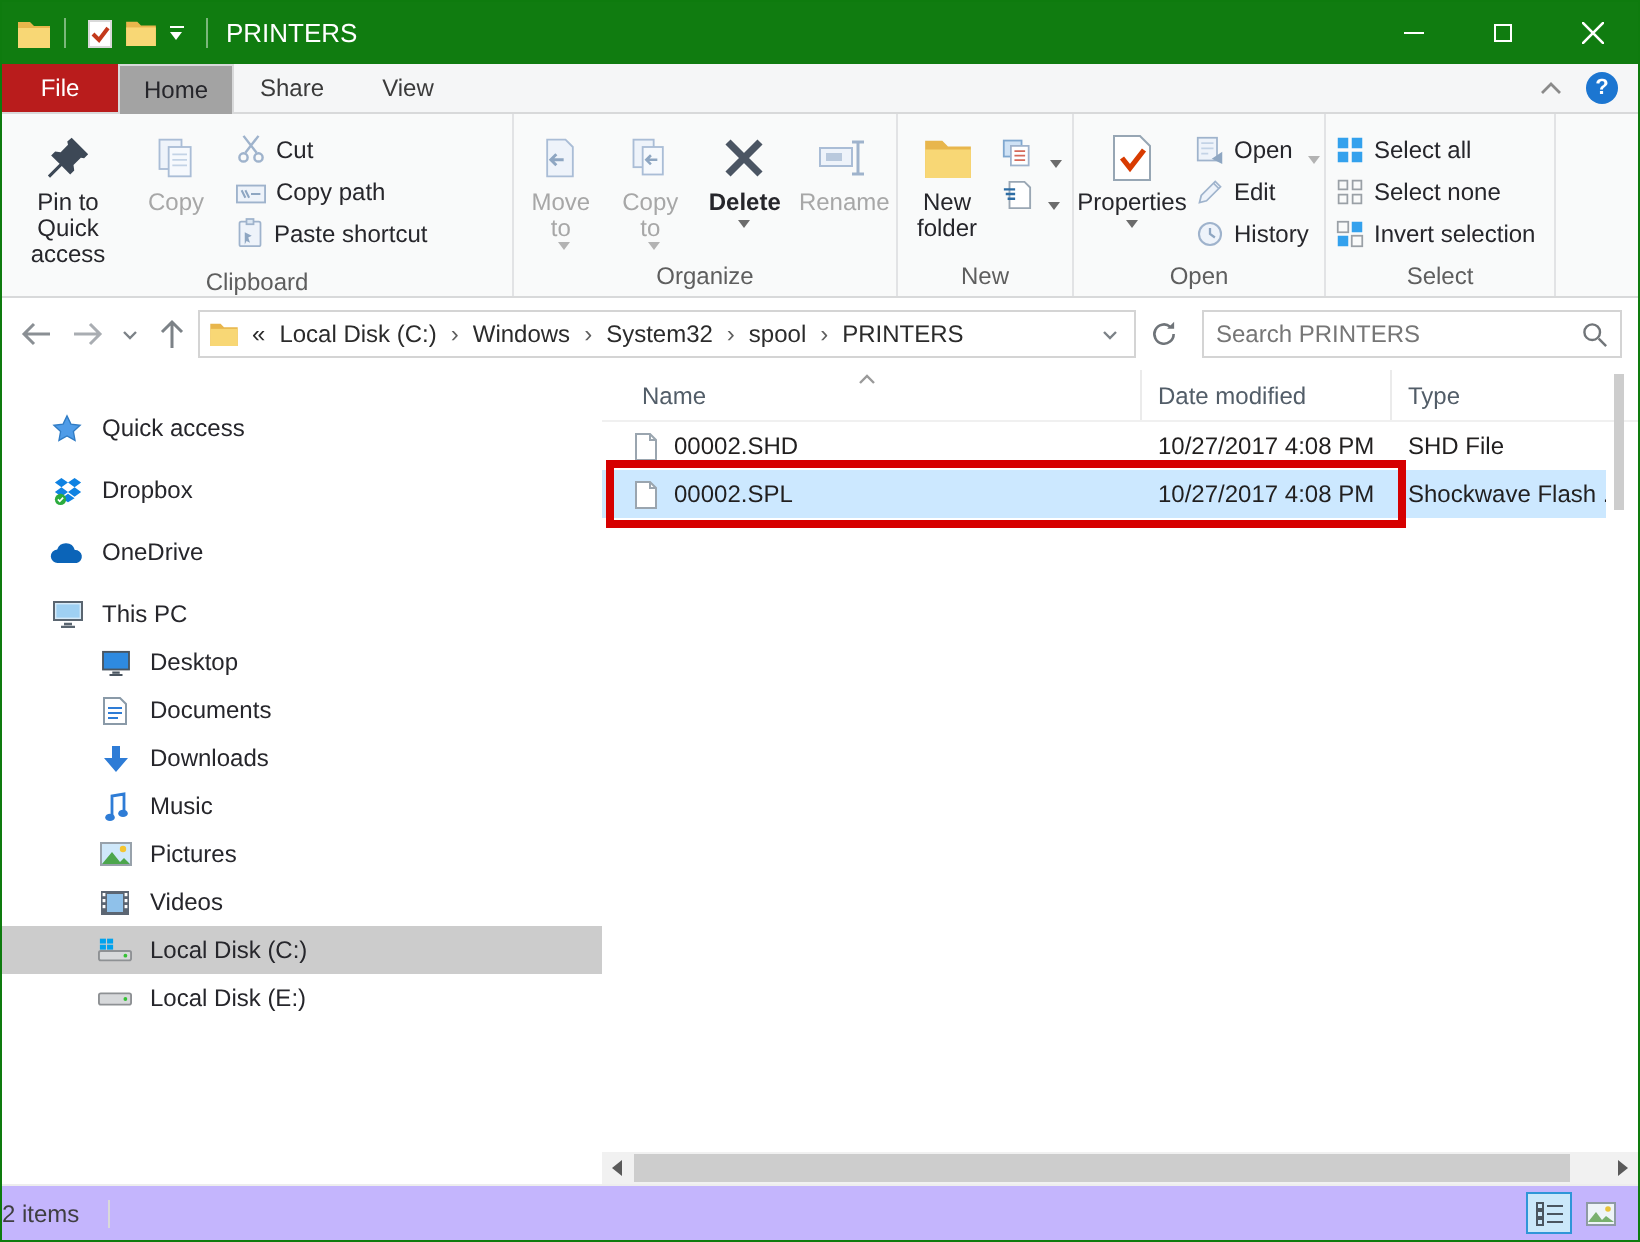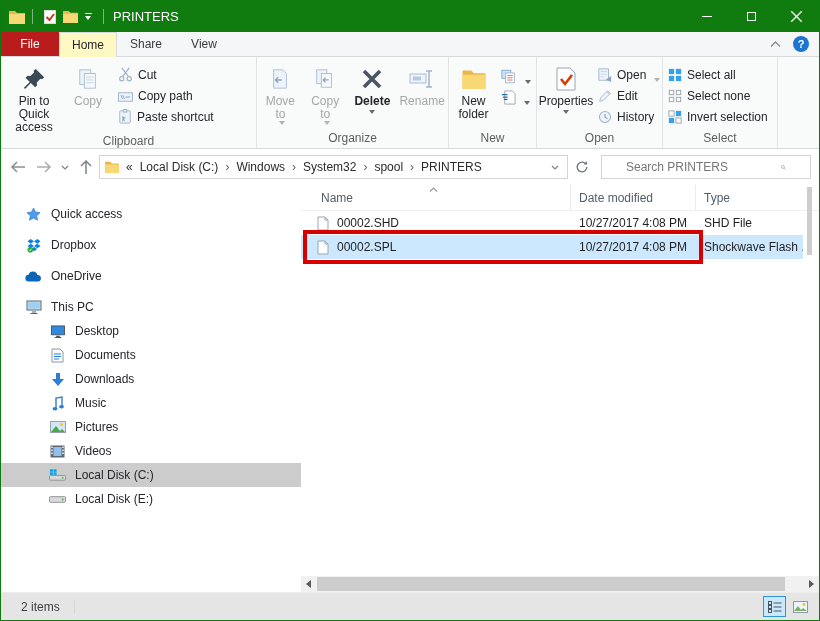--- a/index.html
+++ b/index.html
@@ -17,21 +17,21 @@
   .title{font-size:13px;margin-left:2px}
   .wctrls{margin-left:auto;display:flex;height:100%}
   .wbtn{width:45px;display:flex;align-items:center;justify-content:center}
   .minline{width:10px;height:1px;background:#fff}
   .maxbox{width:9px;height:9px;border:1px solid #fff}
 
   
   .tabrow{height:25px;background:#f5f6f7;display:flex;align-items:stretch;border-bottom:1px solid #d8d9da}
   .tab{display:flex;align-items:center;justify-content:center;width:58px;color:#3b3b3b;cursor:default}
   .tab.file{background:#b91c1c;color:#fff}
-  .tab.active{background:#fef9c3;border:1px solid #d8d9da;border-bottom:none;margin-bottom:-1px;z-index:2;color:#26262b}
+  .tab.active{background:#a3a3a3;border:1px solid #d8d9da;border-bottom:none;margin-bottom:-1px;z-index:2;color:#26262b}
   .tabrow-right{margin-left:auto;display:flex;align-items:center;gap:12px;padding-right:10px}
   .help{width:16px;height:16px;border-radius:50%;background:#1c76d1;color:#fff;font-size:11px;font-weight:bold;display:flex;align-items:center;justify-content:center}
 
   
   .ribbon{display:flex;height:92px;background:#f9fafa;border-bottom:1px solid #d8d9da}
   .rgroup{display:flex;flex-direction:column;border-right:1px solid #e2e3e5;padding:1px 1px 0}
   .rcontent{flex:1;display:flex;align-items:stretch}
   .rlabel{height:17px;text-align:center;color:#5e5e5e}
   .bigbtn{display:flex;flex-direction:column;align-items:center;padding:4px 2px 0;text-align:center;line-height:13px;color:#26262b}
   .bigbtn .bicon{height:33px;display:flex;align-items:center;justify-content:center}
@@ -42,21 +42,21 @@
   .ddpale{border-top-color:#b3b3b3}
 
   
   .navrow{height:36px;display:flex;align-items:center;padding:0 8px 0 4px;background:#fff;gap:1px}
   .navbtn{width:25px;height:26px;display:flex;align-items:center;justify-content:center}
   .addr{flex:1;height:24px;border:1px solid #d4d4d4;display:flex;align-items:center;background:#fff;padding:0 2px}
   .crumb{padding:0 5px;color:#2b2b2b;white-space:nowrap}
   .csep{color:#5f5f5f;padding:0 2px}
   .prefix{color:#2b2b2b;padding:0 2px 0 4px}
   .addrdd{margin-left:auto;width:20px;display:flex;justify-content:center}
-  .searchbox{width:210px;height:24px;border:1px solid #d4d4d4;display:flex;align-items:center;margin-left:6px;padding:0 24px;background:#fff}
+  .searchbox{width:210px;height:24px;border:1px solid #d4d4d4;display:flex;align-items:center;margin-left:6px;padding:0 6px;background:#fff}
   .searchbox input{border:none;outline:none;flex:1;font-family:"Liberation Sans",sans-serif;font-size:12px;color:#444;background:transparent}
   .searchbox input::placeholder{color:#767676;opacity:1}
 
   
   .main{display:flex;height:391px;background:#fff}
   .sidebar{width:300px;padding-top:17px;overflow:hidden;flex:none}
   .srow{height:24px;display:flex;align-items:center;gap:9px;padding-left:24px;color:#26262b;white-space:nowrap}
   .srow.child{padding-left:48px}
   .srow.sel{background:#cccccc}
   .gap{margin-top:7px}
@@ -81,21 +81,21 @@
   
   .hscrollrow{height:16px;display:flex;background:#fff}
   .hs-left{width:300px;flex:none}
   .hscroll{flex:1;position:relative;background:#f1f1f1}
   .harrow{position:absolute;top:0;width:15px;height:16px;display:flex;align-items:center;justify-content:center}
   .hthumb{position:absolute;left:16px;width:468px;top:1px;bottom:1px;background:#cdcdcd}
   .tri-l{width:0;height:0;border-top:4px solid transparent;border-bottom:4px solid transparent;border-right:5px solid #5a5a5a}
   .tri-r{width:0;height:0;border-top:4px solid transparent;border-bottom:4px solid transparent;border-left:5px solid #5a5a5a}
 
   
-  .statusbar{height:28px;display:flex;align-items:center;border-top:1px solid #ededed;padding-left:20px;background:#e5e5e5;color:#3f3f41}
+  .statusbar{height:28px;display:flex;align-items:center;border-top:1px solid #ededed;padding-left:0;background:#c4b5fd;color:#3f3f41}
   .ssep{width:1px;height:14px;background:#d9d9d9;margin-left:14px}
   .viewbtns{margin-left:auto;display:flex;gap:3px;padding-right:7px}
   .vbtn{width:23px;height:21px;display:flex;align-items:center;justify-content:center;border:1px solid transparent}
   .vbtn.active{background:#cbe8fa;border-color:#2f96d8}
 </style>
 </head>
 <body>
 
 <div class="window">
 

